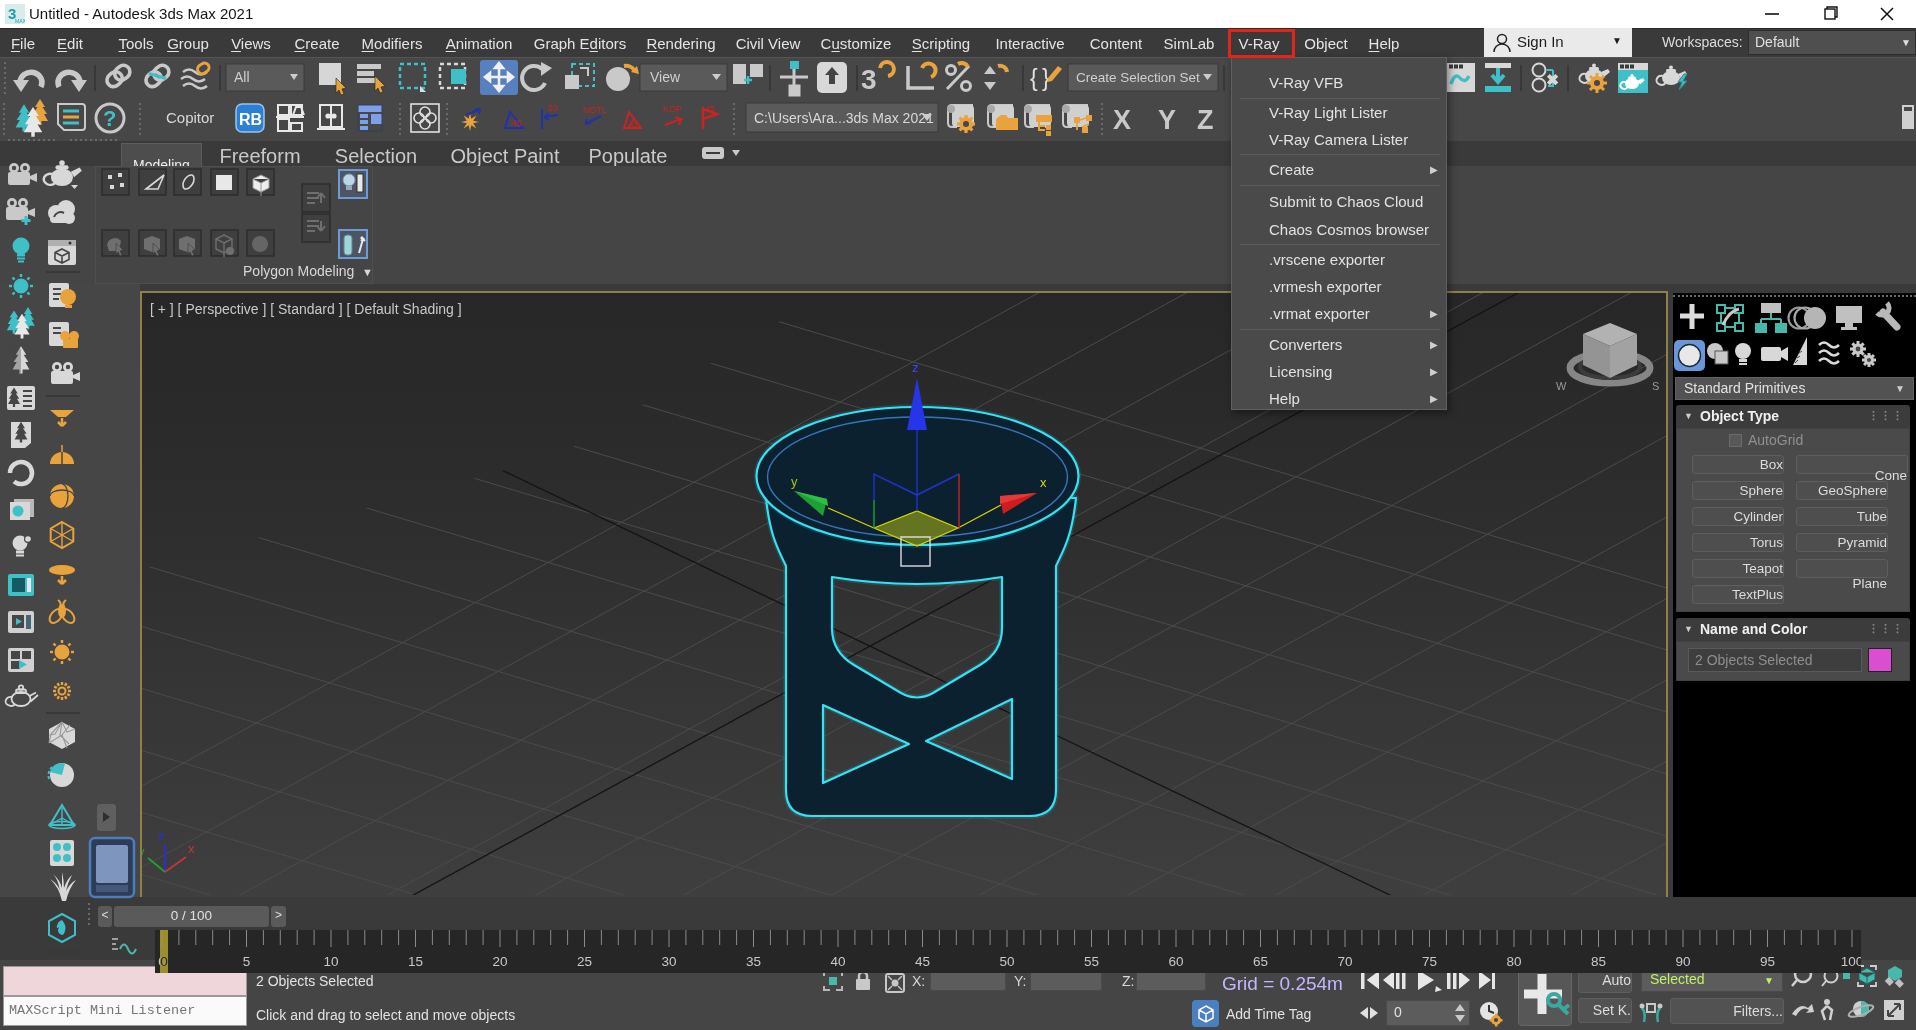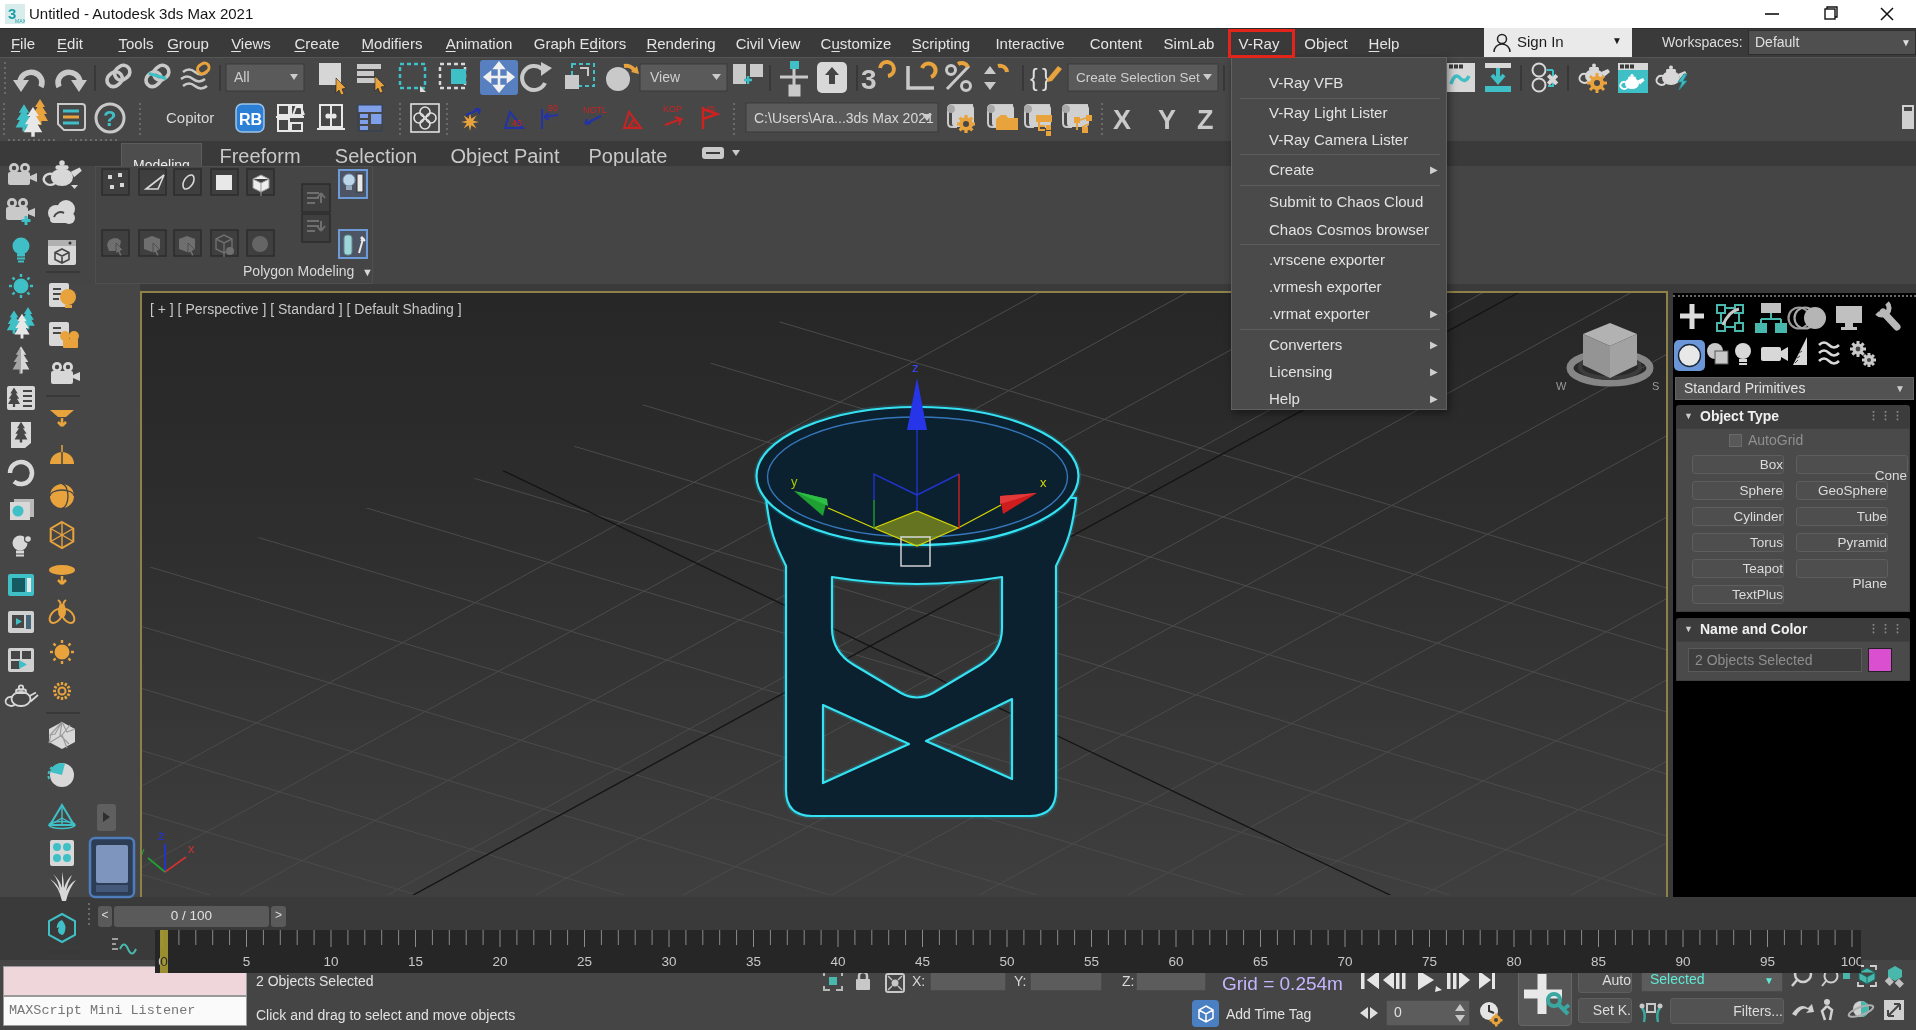--- a/index.html
+++ b/index.html
@@ -1008,21 +1008,21 @@
 <div style="position:absolute;left:1518px;top:4px;width:54px;height:62px;background:#575757;border:1px solid #666;border-radius:4px"></div>
 <svg style="position:absolute;left:1522px;top:8px" width="48" height="54">
       <path d="M20 6 v40 M2 26 h38" stroke="#e8e8e8" stroke-width="9"></path>
       <g stroke="#3aa8a0" stroke-width="4" fill="none">
         <circle cx="32" cy="32" r="6"></circle>
         <path d="M36 36 l10 10 m-3 -6 l4 -3 m-7 6 l3 -3"></path>
       </g>
     </svg>
 <div class="btn" style="position:absolute;left:1578px;top:8px;width:54px;height:25px;font-size:14px;padding-top:3px;background:#525252">Auto</div>
 <div class="btn" style="position:absolute;left:1578px;top:38px;width:54px;height:25px;font-size:14px;padding-top:3px;background:#525252">Set K.</div>
-<div style="position:absolute;left:1641px;top:8px;width:142px;height:24px;background:#5c5c5c;border:1px solid #4a4a4a;color:#5eead4;font-size:14px;padding:2px 8px">Selected<span style="position:absolute;right:8px;top:6px;font-size:10px">▼</span></div>
+<div style="position:absolute;left:1641px;top:8px;width:142px;height:24px;background:#5c5c5c;border:1px solid #4a4a4a;color:#bef264;font-size:14px;padding:2px 8px">Selected<span style="position:absolute;right:8px;top:6px;font-size:10px">▼</span></div>
 <svg style="position:absolute;left:1638px;top:38px" width="30" height="28">
       <g stroke="#3aa8a0" stroke-width="2.5" fill="none">
         <path d="M6 24 q2 -10 -2 -14"></path>
         <path d="M20 24 q-2 -10 2 -14"></path>
       </g>
       <circle cx="4" cy="8" r="2.5" fill="#c8c8c8"></circle>
       <circle cx="22" cy="8" r="2.5" fill="#c8c8c8"></circle>
       <rect x="9" y="6" width="8" height="8" fill="none" stroke="#c8c8c8" stroke-width="2"></rect>
     </svg>
 <div class="btn" style="position:absolute;left:1670px;top:38px;width:114px;height:26px;font-size:14px;padding-top:4px;background:#525252">Filters...</div>

